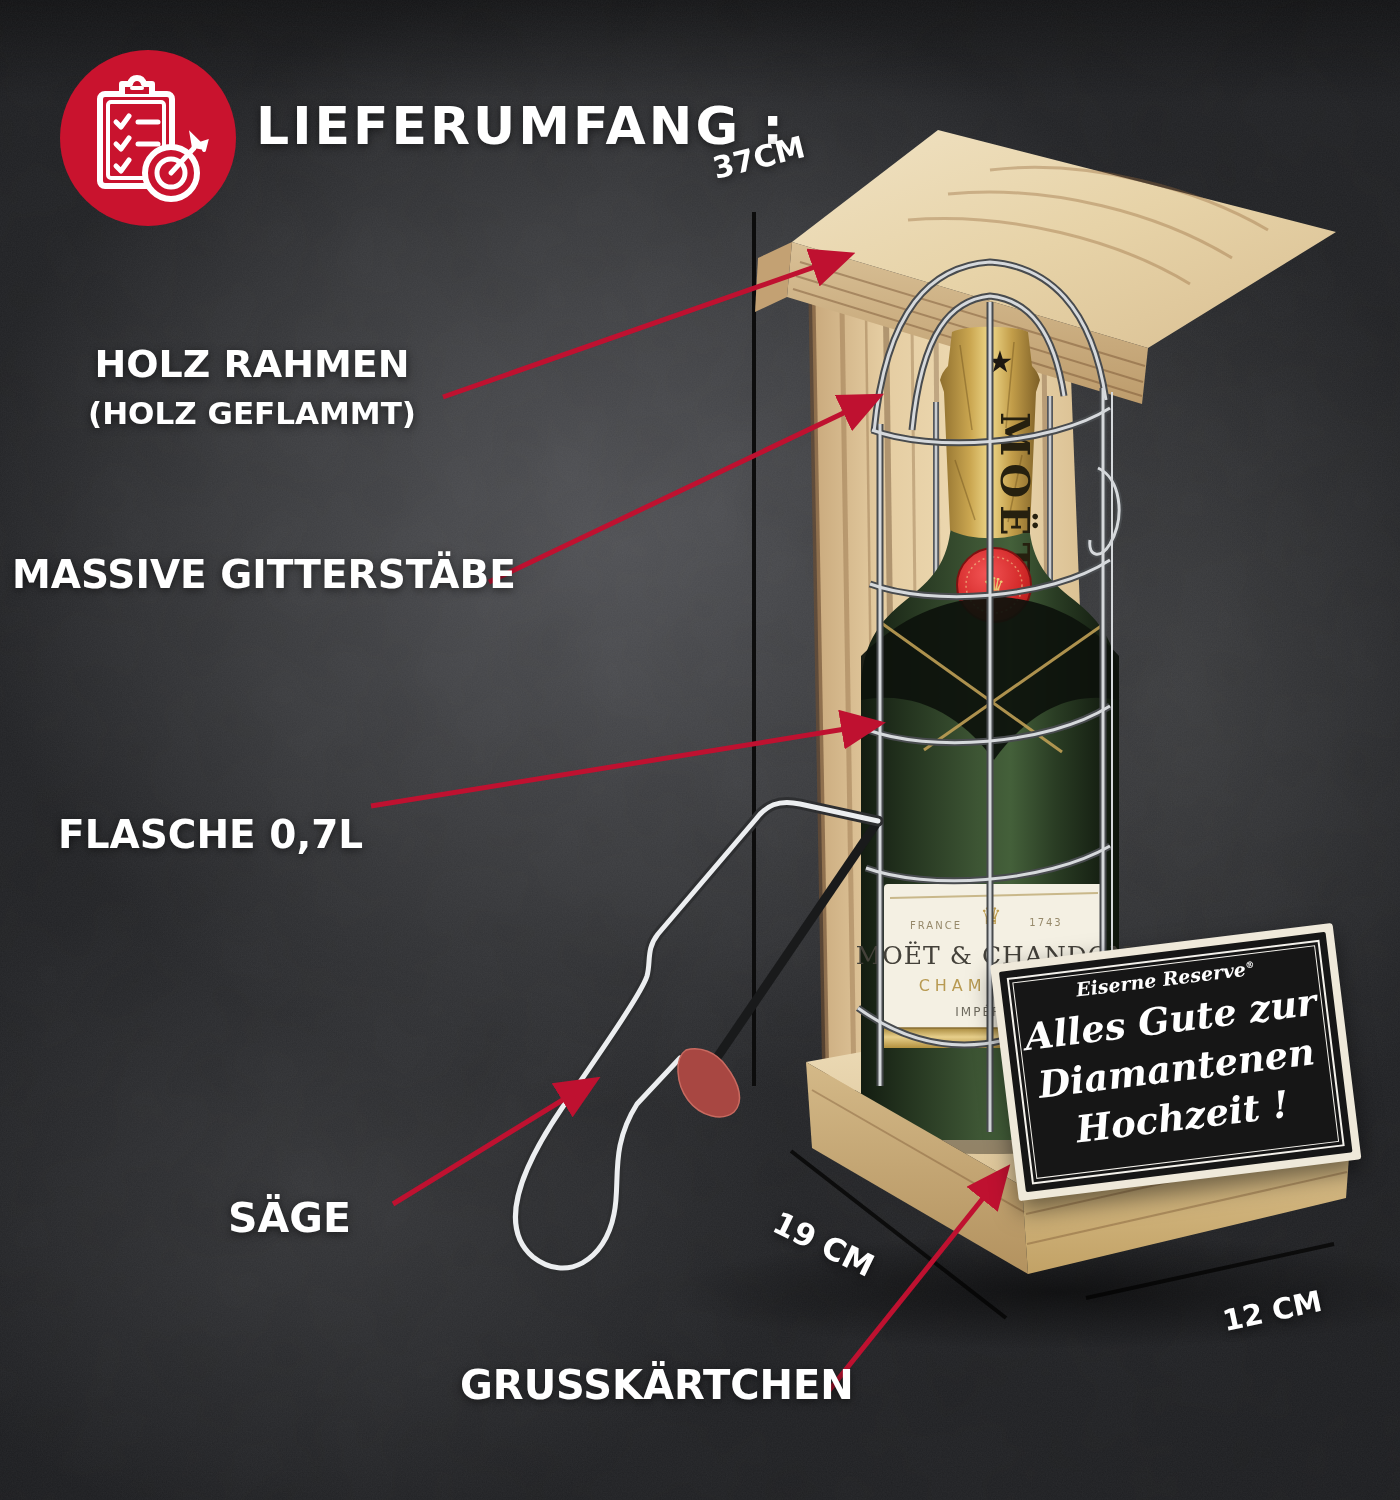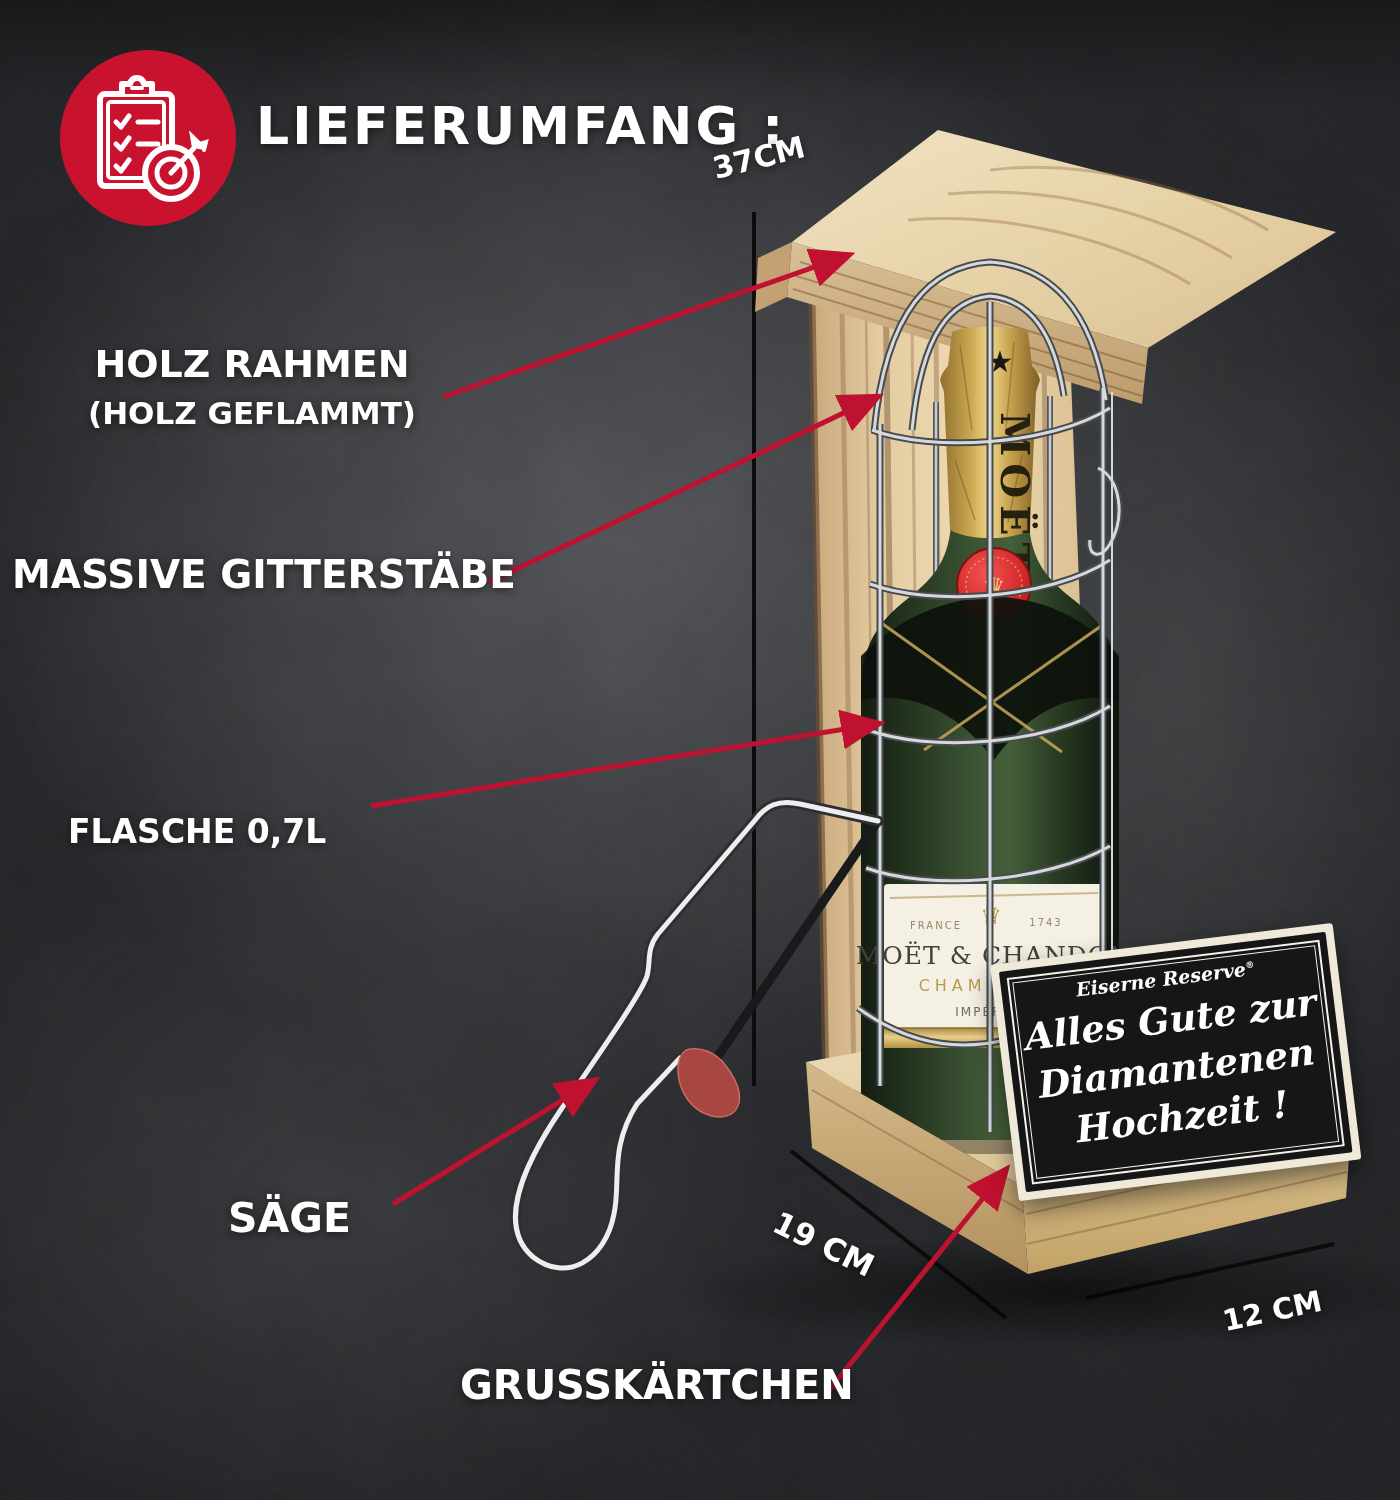--- a/index.html
+++ b/index.html
@@ -21,21 +21,21 @@
   }
   .title{left:256px;top:96px;font-size:52px;letter-spacing:3px;}
   .dim{font-weight:bold;}
   .dim-h{left:712px;top:140px;font-size:30px;transform:rotate(-14deg);}
   .dim-d{left:770px;top:1226px;font-size:31px;transform:rotate(26deg);}
   .dim-w{left:1222px;top:1294px;font-size:29px;transform:rotate(-12deg);}
   .frame-lbl{left:62px;top:342px;width:380px;text-align:center;}
   .frame-lbl .l1{font-size:38px;}
   .frame-lbl .l2{font-size:31px;margin-top:9px;}
   .bars-lbl{left:12px;top:552px;font-size:39px;}
-  .bottle-lbl{left:68px;top:812px;font-size:33px;}
+  .bottle-lbl{left:58px;top:812px;font-size:39px;}
   .saw-lbl{left:228px;top:1170px;font-size:41px;margin-top:24px;}
   .gruss-lbl{left:460px;top:1362px;font-size:40px;text-align:right;}
 
   
   .hicon{position:absolute;left:58px;top:48px;width:180px;height:180px;z-index:6;}
 
   
   .gcard{
     position:absolute;left:990px;top:965px;width:345px;height:238px;z-index:3;
     background:#efe9da;border-radius:3px;transform:rotate(-7deg);transform-origin:top left;

